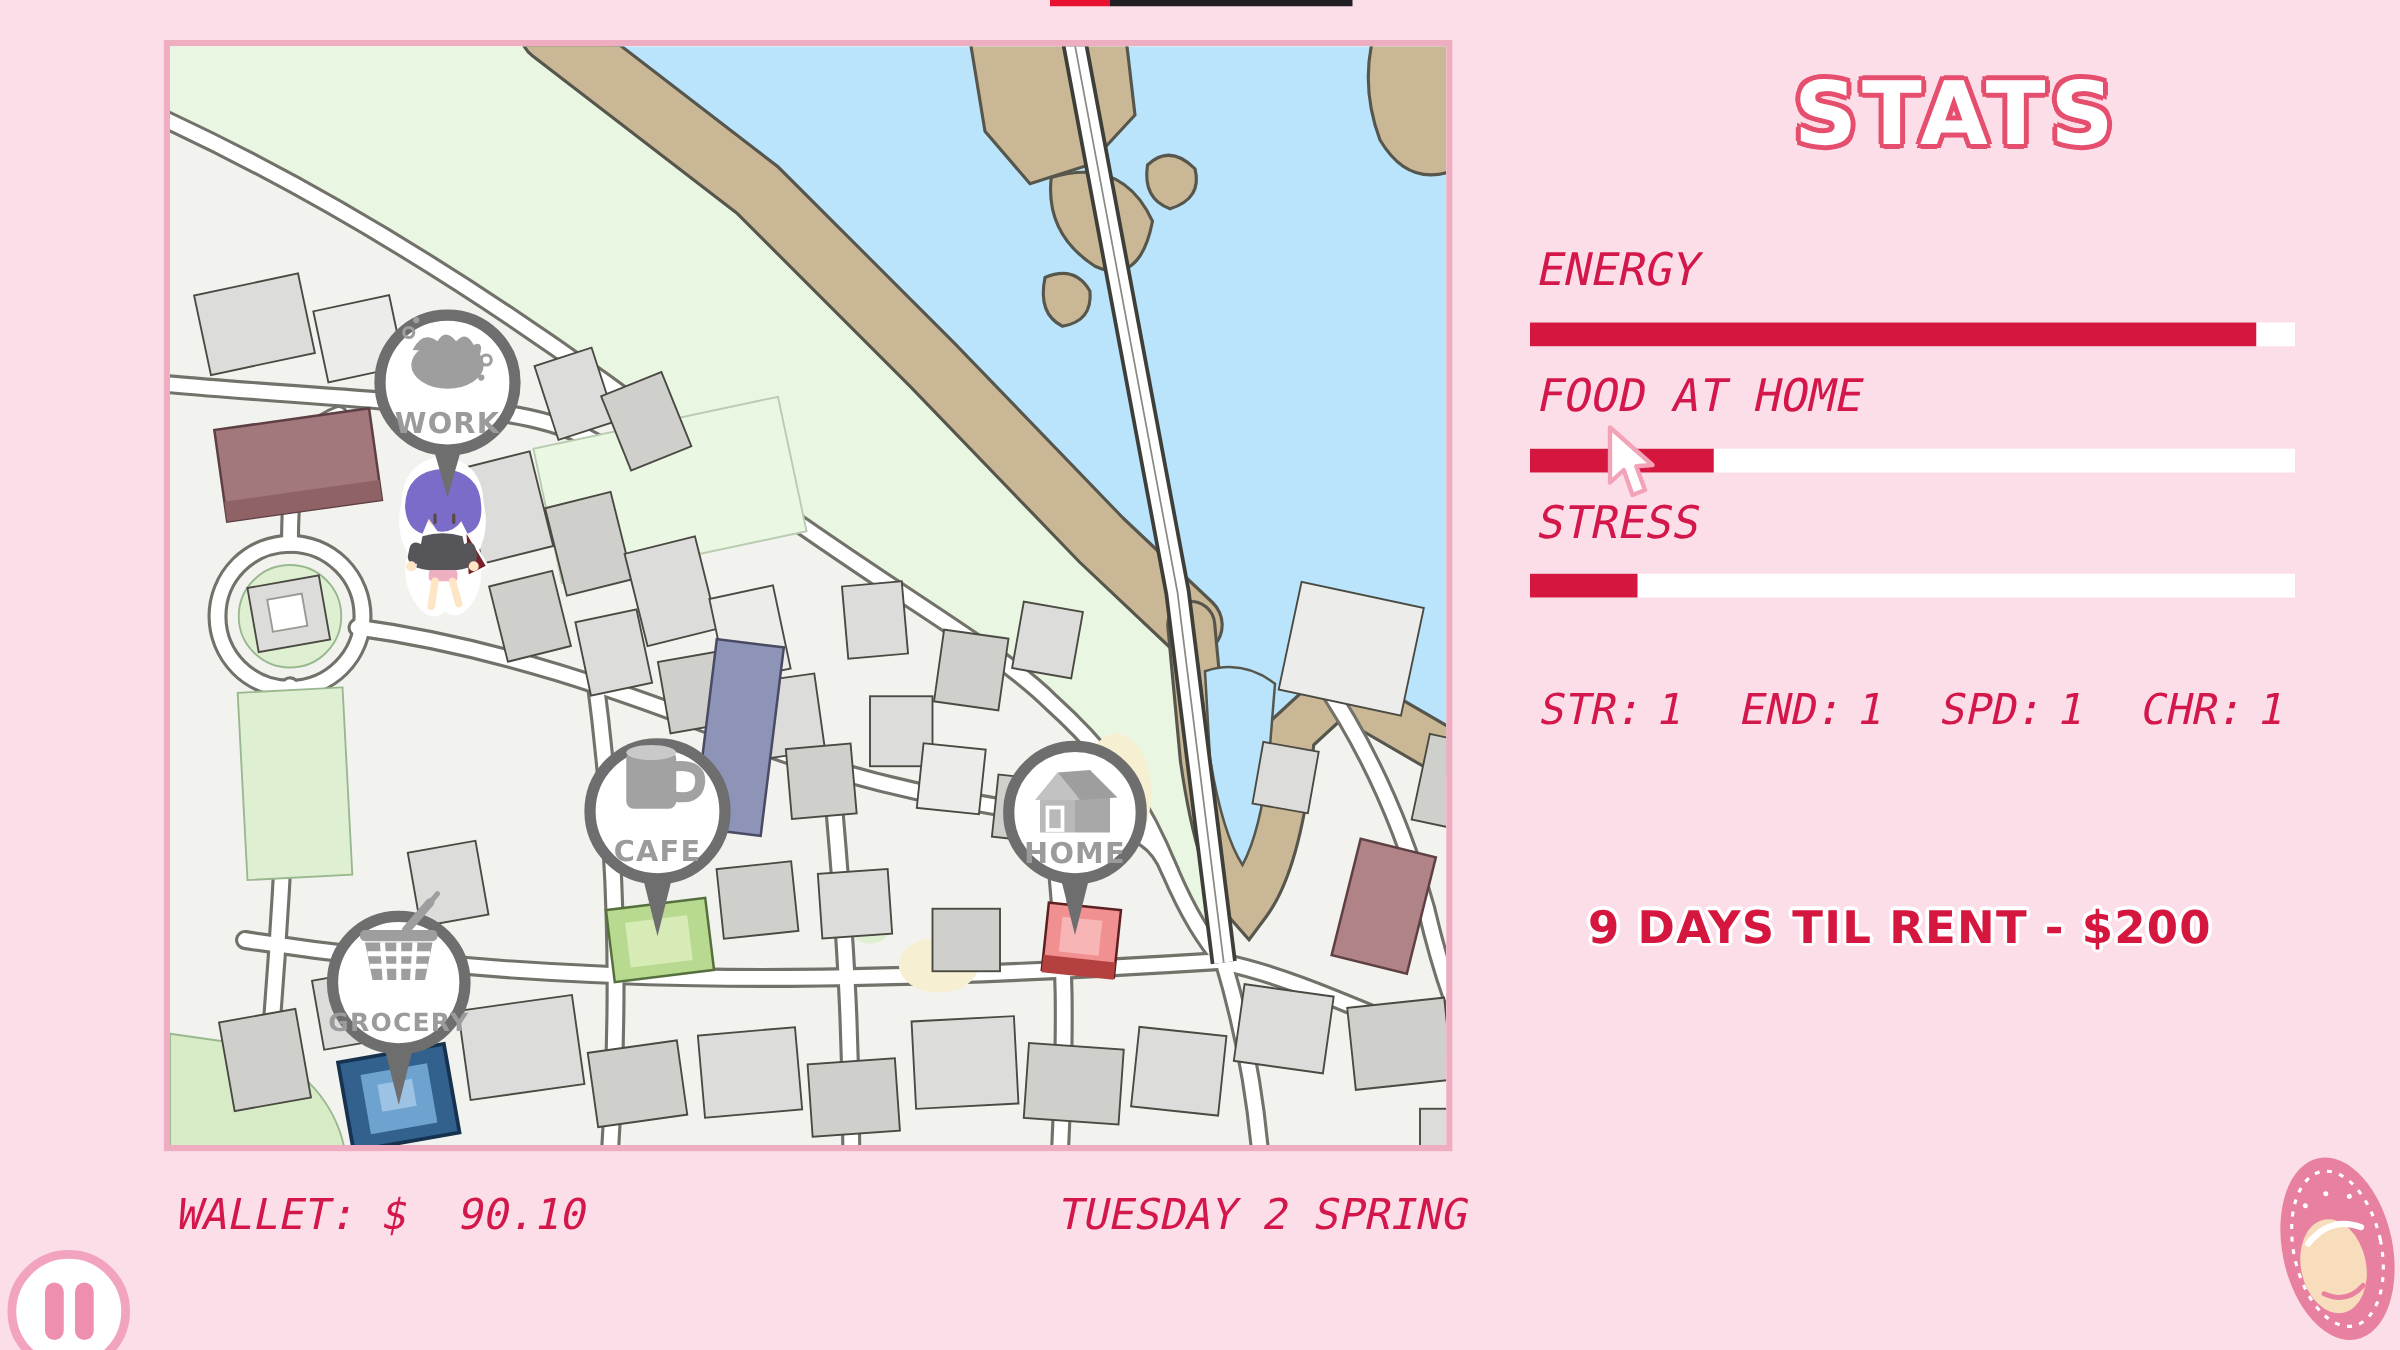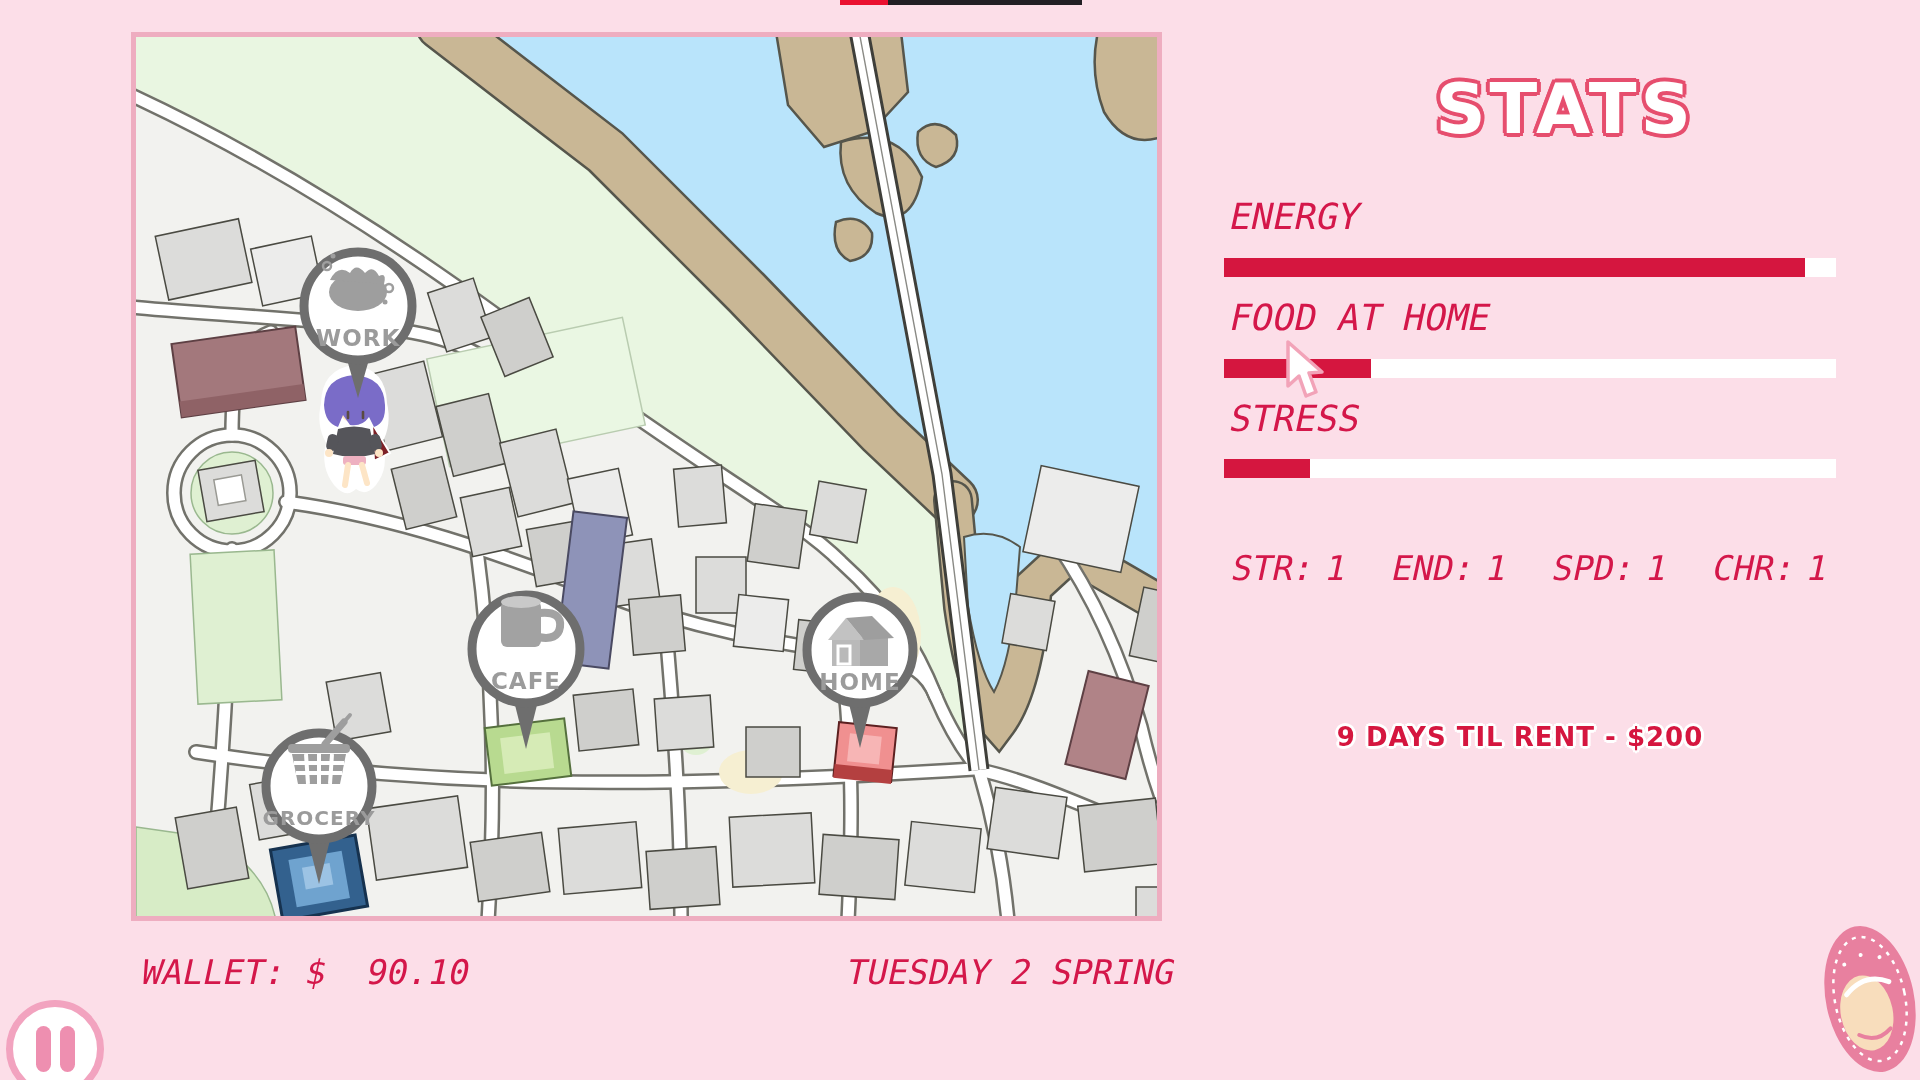--- a/index.html
+++ b/index.html
@@ -20,21 +20,21 @@
   .bld2{fill:#cfcfcc;stroke:#4a4a42;stroke-width:1.5;}
   .bld3{fill:#ececeb;stroke:#4a4a42;stroke-width:1.5;}
   .road-d{fill:none;stroke:#72726b;stroke-width:16;stroke-linecap:round;}
   .road-w{fill:none;stroke:#ffffff;stroke-width:11;stroke-linecap:round;}
   .marker-label{
     font-family:"DejaVu Sans", sans-serif;font-weight:800;
     fill:#9b9b9b;text-anchor:middle;letter-spacing:1px;
   }
   
   .stats-title{
-    position:absolute;left:1400px;top:68px;width:330px;text-align:center;
+    position:absolute;left:1400px;top:50px;width:330px;text-align:center;
     font-size:70px;font-weight:800;color:#ffffff;letter-spacing:4px;
     text-shadow:
       -3px -3px 0 #e64e6e, 3px -3px 0 #e64e6e,
       -3px  3px 0 #e64e6e, 3px  3px 0 #e64e6e,
       -4px 0 0 #e64e6e, 4px 0 0 #e64e6e,
       0 -4px 0 #e64e6e, 0 4px 0 #e64e6e;
   }
   .lcd{
     font-family:"DejaVu Sans Mono", monospace;
     color:#d4174a;transform:skewX(-12deg);transform-origin:left bottom;
@@ -44,21 +44,21 @@
   .bar-track{
     position:absolute;left:1224px;width:612px;height:19px;background:#ffffff;
   }
   .bar-fill{height:100%;background:#d5163f;}
   .attr-row{
     position:absolute;left:1228px;top:548px;display:flex;gap:46px;font-size:34px;
   }
   .attr-group{display:flex;gap:12px;}
   .rent-line{
     position:absolute;left:1200px;top:722px;width:640px;text-align:center;
-    font-size:26px;font-weight:800;color:#d5163f;letter-spacing:1px;
+    font-size:36px;font-weight:800;color:#d5163f;letter-spacing:1px;
     text-shadow:-2px -2px 0 #fff,2px -2px 0 #fff,-2px 2px 0 #fff,2px 2px 0 #fff,
       -3px 0 0 #fff,3px 0 0 #fff,0 -3px 0 #fff,0 3px 0 #fff;
   }
   
   .wallet{position:absolute;left:138px;top:952px;font-size:34px;}
   .date{position:absolute;left:843px;top:952px;font-size:34px;}
   .pause-btn{
     position:absolute;left:6px;top:1000px;width:98px;height:98px;border-radius:50%;
     background:#ffffff;border:7px solid #f2a3bf;box-sizing:border-box;
     display:flex;align-items:center;justify-content:center;gap:9px;

